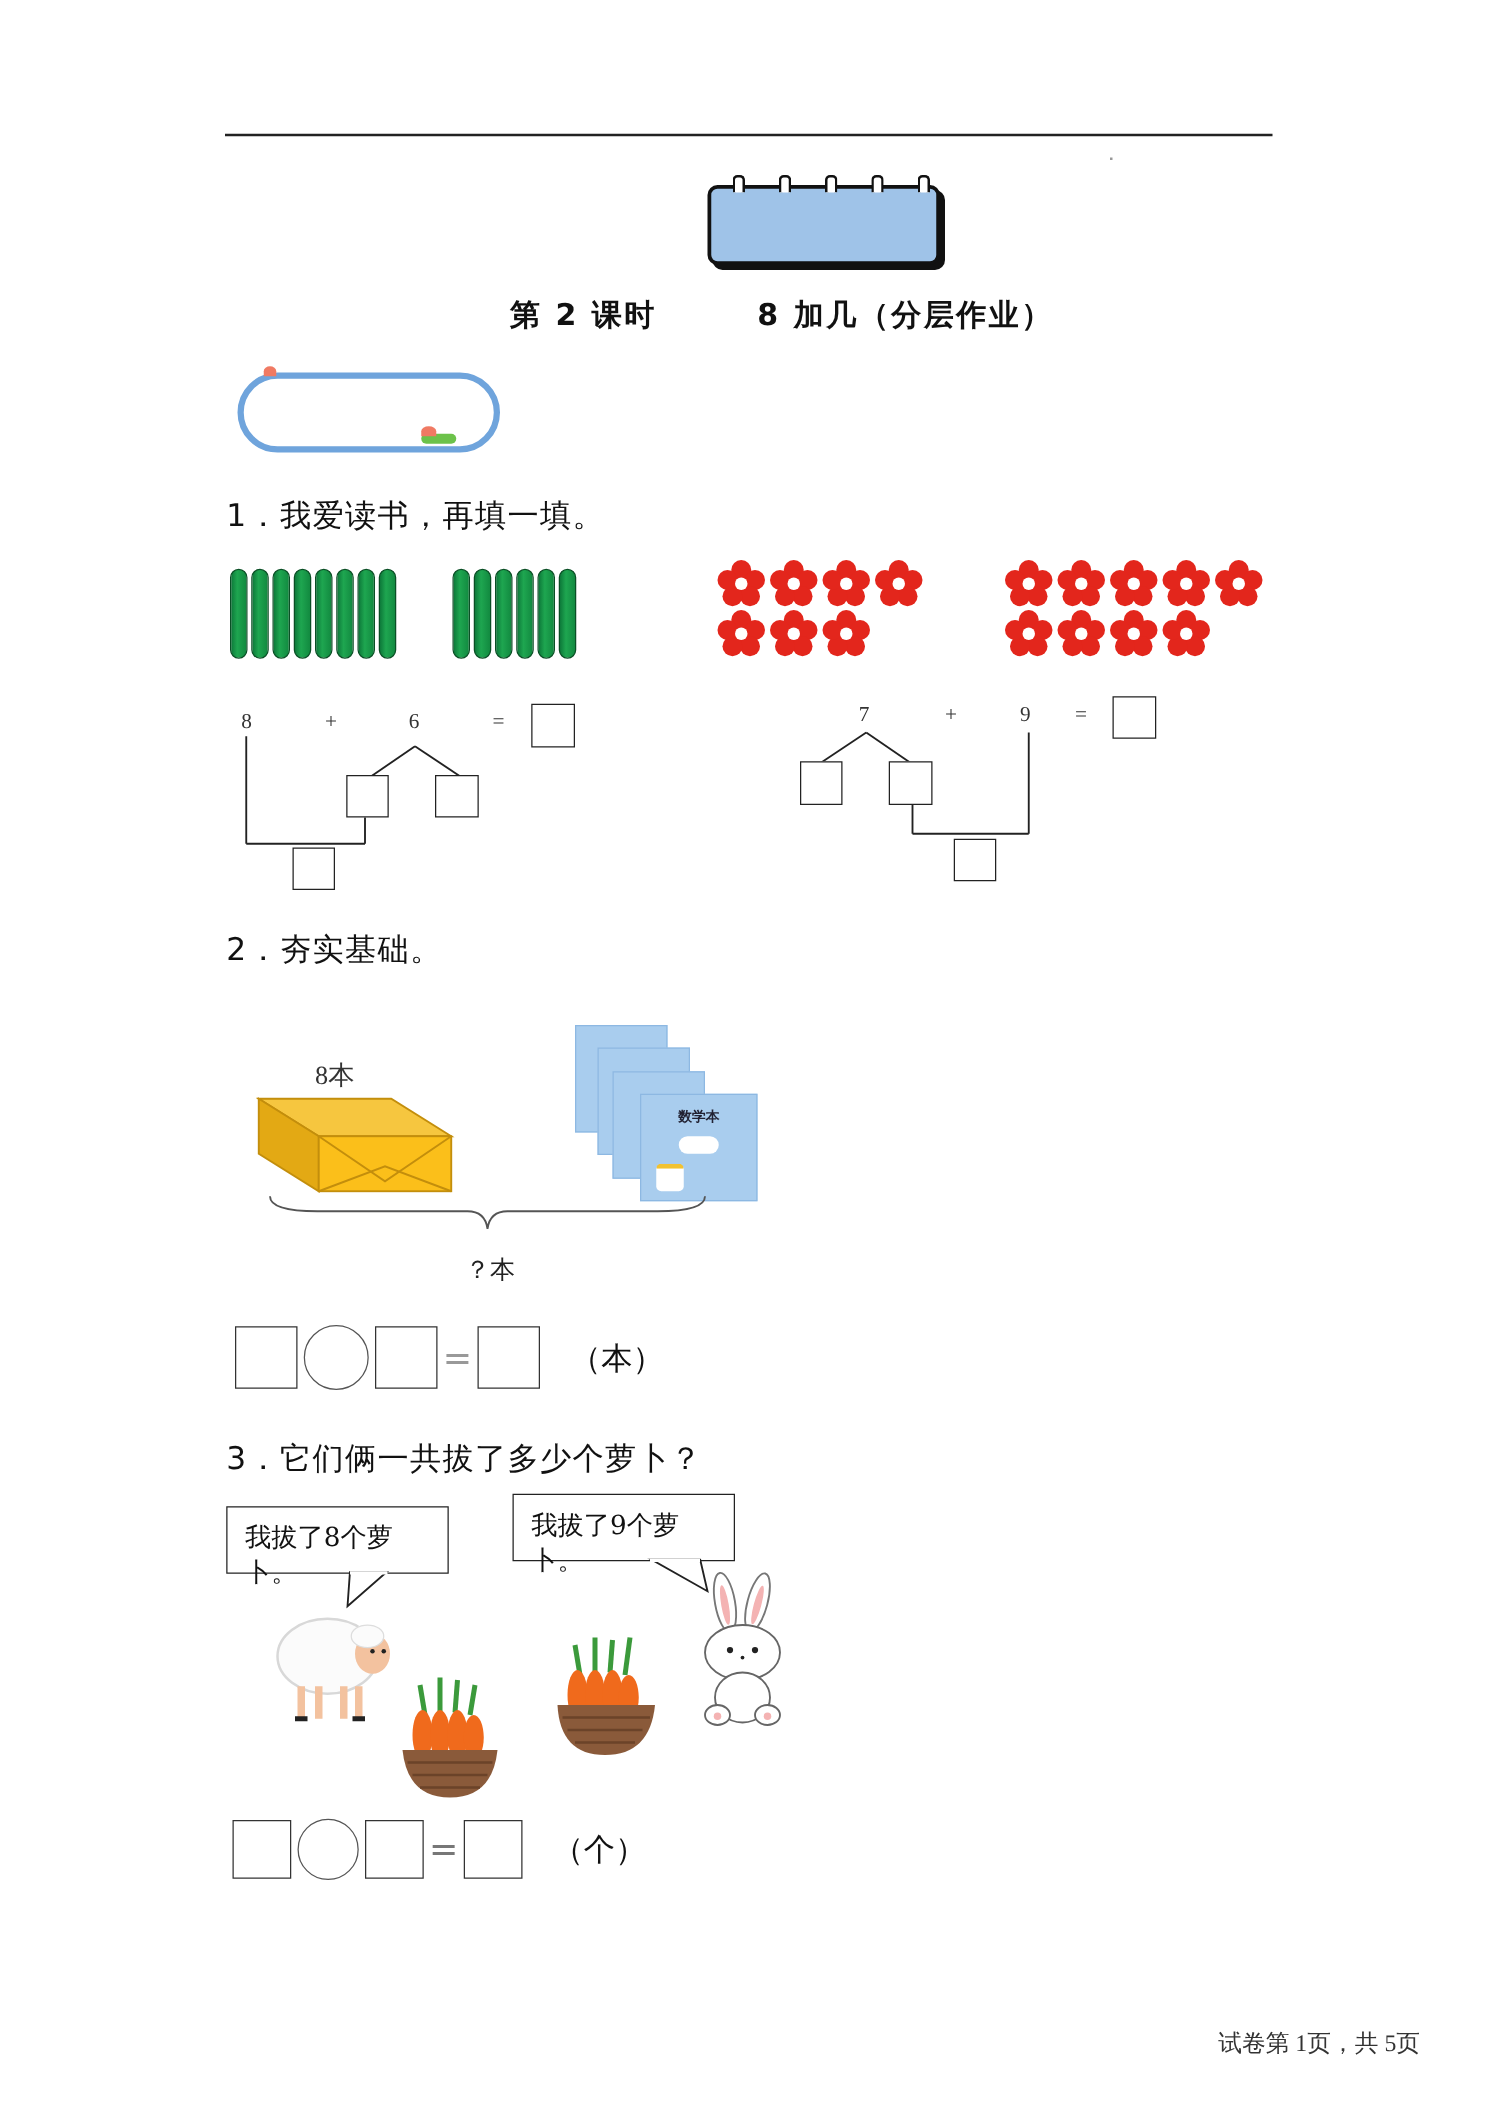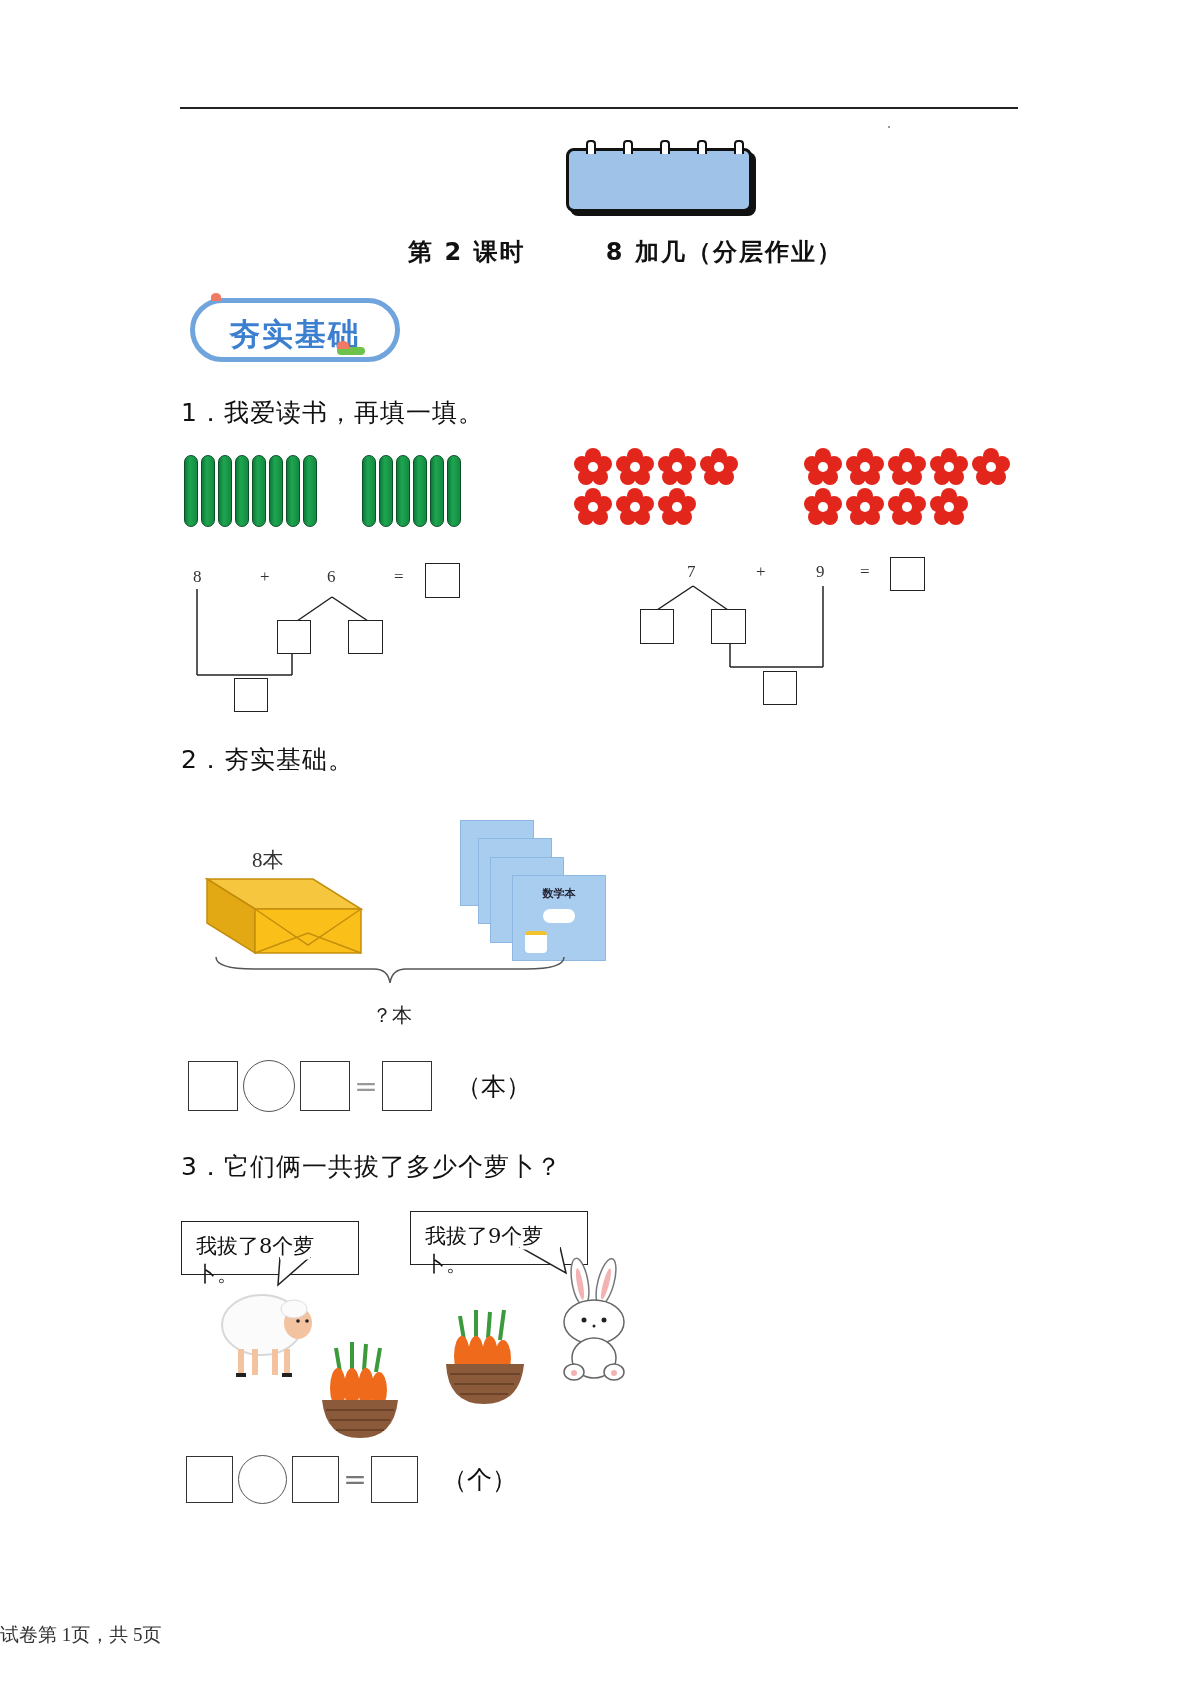--- a/index.html
+++ b/index.html
@@ -58,23 +58,23 @@
   .parcel { left:205px; top:875px; width:160px; height:80px; }
   .notebook { width:74px; height:86px; background:#a9cdee; border:1px solid #8db8e2; box-sizing:border-box; }
 
   .equation-row { display:flex; align-items:center; gap:0; }
   .eq-box { width:50px; height:50px; border:1.5px solid #333; box-sizing:border-box; background:#fff; }
   .eq-circle { width:52px; height:52px; border:1.5px solid #555; border-radius:50%; box-sizing:border-box; margin:0 5px; }
   .eq-sign { width:32px; text-align:center; color:#999; font-size:28px; }
   .eq-unit { font-size:25px; margin-left:24px; }
 
   .bubble { border:1.5px solid #222; background:#fff; font-size:21px; font-family:"DejaVu Serif","Liberation Serif",serif;
-            padding:10px 14px; box-sizing:border-box;margin-top:16px; }
-
-  .footer { left:0; width:1136px; top:1622px; text-align:left; font-family:"Liberation Serif","DejaVu Serif",serif;
+            padding:10px 14px; box-sizing:border-box; }
+
+  .footer { left:0; width:1136px; top:1622px; text-align:right; font-family:"Liberation Serif","DejaVu Serif",serif;
             font-size:19px; color:#333; }
 </style>
 </head>
 <body>
 
 <div class="abs header-rule"></div>
 <div class="abs stray-dot"></div>
 
 <div class="abs banner">
   <div class="pad"></div>
@@ -85,21 +85,20 @@
   <div class="ring" style="left:168px"></div>
 </div>
 
 <div class="abs title">
   <span style="margin-left:60px">第 2 课时</span>
   <span style="">8 加几（分层作业）</span>
 </div>
 
 <div class="abs section-pill">
   <div class="deco1"></div>
-  <div class="txt">夯实基础</div>
   <div class="deco2"></div>
   <div class="deco3"></div>
 </div>
 
 <div class="abs question" style="top:396px">
   <span>1．</span><span>我爱读书，再填一填。</span>
 </div>
 
 <div class="abs sticks" style="left:184px; top:455px">
   <div class="stick"></div>

